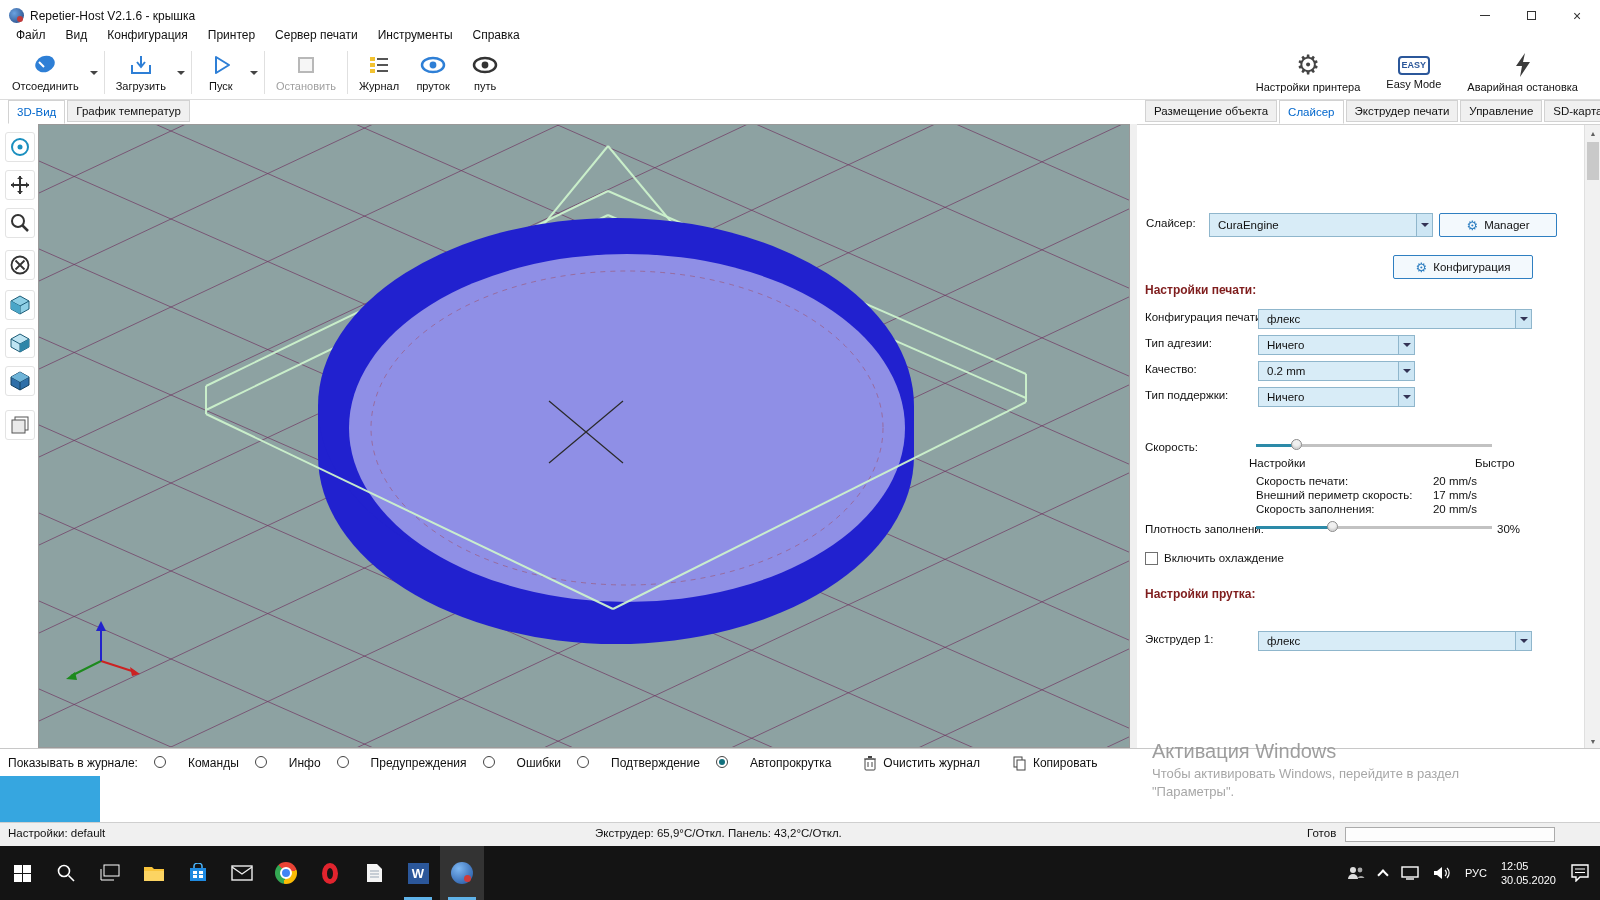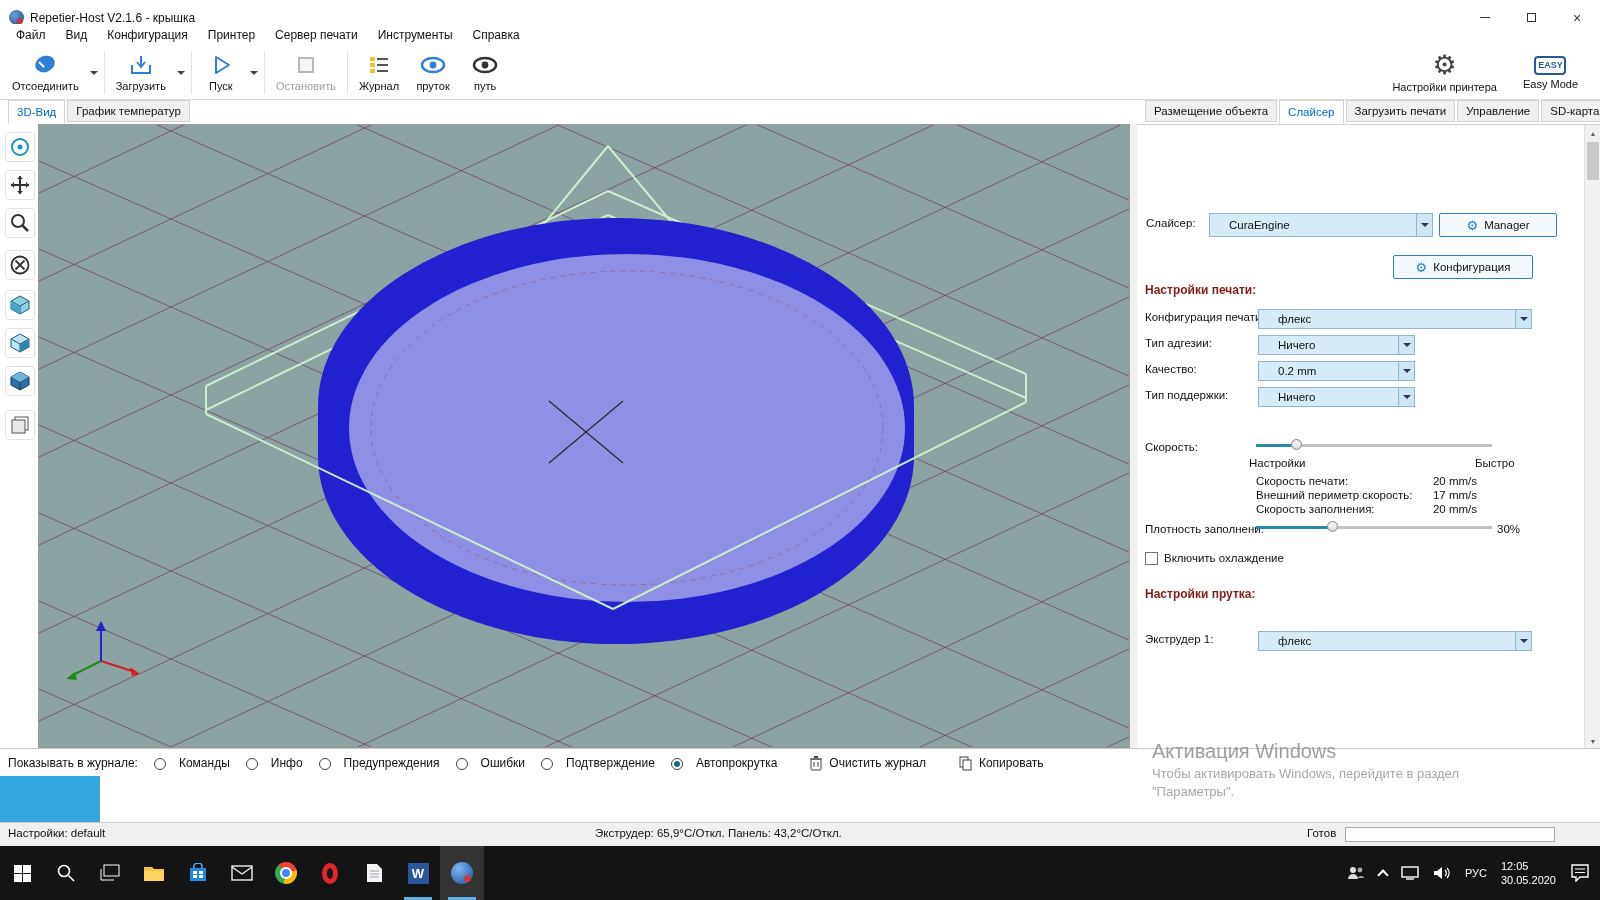--- a/index.html
+++ b/index.html
@@ -1,20 +1,20 @@
 <!DOCTYPE html>
 <html><head>
 <meta charset="utf-8">
 <style>
 *{margin:0;padding:0;box-sizing:border-box}
 html,body{width:1600px;height:900px}
 body{font-family:"Liberation Sans",sans-serif;font-size:12px;color:#111;background:#fff;position:relative;overflow:hidden}
 
 
-.titlebar{position:absolute;top:0;left:0;width:1600px;height:36px;background:#fff;display:flex;align-items:center;border-bottom:1px solid #8b5cf6}
+.titlebar{position:absolute;top:0;left:0;width:1600px;height:36px;background:#fff;display:flex;align-items:center;border-bottom:5px solid #8b5cf6}
 .app-icon{width:15px;height:15px;margin:0 6px 0 9px;border-radius:50%;background:radial-gradient(circle at 35% 35%,#6aa2e0,#20427c);position:relative}
 .app-icon::after{content:"";position:absolute;right:1px;bottom:1px;width:6px;height:6px;border-radius:50%;background:#c23a3a}
 .title-text{font-size:12px}
 .win-btns{margin-left:auto;display:flex;height:24px}
 .win-btn{width:46px;height:24px;display:flex;align-items:center;justify-content:center;font-size:14px;color:#333}
 .minim{width:10px;border-top:1px solid #333;display:inline-block}
 .maxim{width:9px;height:9px;border:1px solid #333;display:inline-block}
 
 
 .menubar{position:absolute;top:24px;left:0;width:1600px;height:22px;background:#fff;display:flex;align-items:center;padding-left:6px}
@@ -43,40 +43,40 @@
 .lefticons{position:absolute;left:0;top:124px;width:38px;height:624px;background:#fff}
 .licon{position:absolute;left:5px;width:30px;height:30px;display:flex;align-items:center;justify-content:center;border:1px solid #e3e3e3;border-radius:3px;background:#fff}
 .viewport{position:absolute;left:38px;top:124px;width:1092px;height:624px;border:1px solid #999;overflow:hidden}
 .wf{stroke-width:2;opacity:.95;fill:none}
 .splitter{position:absolute;left:1130px;top:124px;width:7px;height:624px;background:#f0f0f0}
 
 
 .rp{position:absolute;left:1137px;top:124px;width:463px;height:624px;background:#fff;border-top:1px solid #d2d2d2}
 .rp .lab{position:absolute;font-size:11.5px;white-space:nowrap}
 .slice-btn{position:absolute;left:8px;top:8px;width:412px;height:54px;border:2px solid #2f7fc1;border-radius:2px;background:#fff;display:flex;align-items:center;justify-content:center;gap:12px;font-size:17px;font-weight:bold;color:#1a1a1a}
-.dd{position:absolute;height:20px;background:#d8ecf7;border:1px solid #8fb6cc;font-size:11.5px;line-height:18px;padding:0 20px 0 19px;color:#111;white-space:nowrap;overflow:hidden}
+.dd{position:absolute;height:20px;background:#d8ecf7;border:1px solid #8fb6cc;font-size:11.5px;line-height:18px;padding:0 20px 0 8px;color:#111;white-space:nowrap;overflow:hidden}
 .dd .dda{position:absolute;top:0;right:0;width:16px;height:100%;border-left:1px solid #8fb6cc;background:#cde6f4;display:flex;align-items:center;justify-content:center}
 .dd .dda .caret{border-top-color:#335}
 .bbtn{position:absolute;display:flex;align-items:center;justify-content:center;gap:6px;border:1px solid #2f7fc1;background:#f3f9fd;font-size:11.5px;border-radius:2px;color:#111}
 .gear-sm{color:#2f7fc1;font-size:13px}
 .heading{position:absolute;font-weight:bold;color:#7f1d1d;font-size:12px}
 .slider{position:absolute;height:12px}
 .slider .track{position:absolute;top:5px;left:0;right:0;height:3px;background:#c2c2c2}
 .slider .fill{position:absolute;top:5px;left:0;height:3px;background:#2c8aa8}
 .slider .thumb{position:absolute;top:0;width:11px;height:11px;border-radius:50%;background:#f0f0f0;border:1px solid #8a8a8a;box-shadow:inset 0 -2px 2px rgba(0,0,0,.12)}
 .spv{position:absolute;width:52px;text-align:right;font-size:11.5px;white-space:nowrap}
 .chk{position:absolute;width:13px;height:13px;border:1px solid #707070;background:#fff}
 .info-text{position:absolute;font-size:11.5px;line-height:1.35;color:#222}
 .vscroll{position:absolute;left:447px;top:0;width:16px;height:624px;background:#f1f1f1;border-left:1px solid #e0e0e0}
 .vs-arrow{position:absolute;left:0;width:16px;height:16px;display:flex;align-items:center;justify-content:center;font-size:7px;color:#606060}
 .vs-thumb{position:absolute;left:2px;top:17px;width:12px;height:38px;background:#c9c9c9}
 
 
 .logbar{position:absolute;left:0;top:748px;width:1600px;height:28px;background:#fff;border-top:1px solid #c8c8c8;display:flex;align-items:center;gap:16px;padding-left:8px}
-.radio-wrap{display:flex;align-items:flex-end;gap:13px}
+.radio-wrap{display:flex;align-items:flex-start;gap:22px}
 .radio{width:12px;height:12px;border:1px solid #444;border-radius:50%;background:#fff;position:relative;flex:none}
 .radio.on::after{content:"";position:absolute;inset:2px;border-radius:50%;background:#0f6f7c}
 .logtool{display:flex;align-items:center;gap:6px;margin-left:16px}
 .logarea{position:absolute;left:0;top:776px;width:1600px;height:46px;background:#fff}
 .loghl{position:absolute;left:0;top:0;width:100px;height:46px;background:#36a6e0}
 
 
 .statusbar{position:absolute;left:0;top:822px;width:1600px;height:24px;background:#f0f0f0;border-top:1px solid #cfcfcf;font-size:11.5px}
 .statusbar .st{position:absolute;top:4px;white-space:nowrap}
 .st-progress{position:absolute;left:1345px;top:4px;width:210px;height:15px;border:1px solid #ababab;background:#fdfdfd}
@@ -199,32 +199,38 @@
 
   <div class="tb-right">
     <div class="tbtn">
       <span class="gear-big">⚙</span>
       <span class="lbl">Настройки принтера</span>
     </div>
     <div class="tbtn">
       <span class="easy-badge">EASY</span>
       <span class="lbl">Easy Mode</span>
     </div>
+    <div class="tbtn">
+      <svg width="22" height="26" viewBox="0 0 22 26">
+          <path d="M13 1 L4 14 H10 L8 25 L18 10 H11 Z" fill="#3b3b3b"></path>
+        </svg>
+      <span class="lbl">Аварийная остановка</span>
+    </div>
   </div>
 </div>
 
 <div class="tabstrip">
   <div class="ltabs">
     <div class="tab active">3D-Вид</div>
     <div class="tab">График температур</div>
   </div>
   <div class="rtabs">
     <div class="tab">Размещение объекта</div>
     <div class="tab active">Слайсер</div>
-    <div class="tab">Загрузить печати</div>
+    <div class="tab">Экструдер печати</div>
     <div class="tab">Управление</div>
     <div class="tab">SD-карта</div>
   </div>
 </div>
 
 <div class="lefticons">
   <div class="licon" style="top:8px">
     <svg width="22" height="22" viewBox="0 0 22 22">
         <circle cx="11" cy="11" r="8" stroke="#1a8fbf" stroke-width="2" fill="none"></circle>
         <circle cx="11" cy="11" r="2.5" fill="#1a8fbf"></circle>

